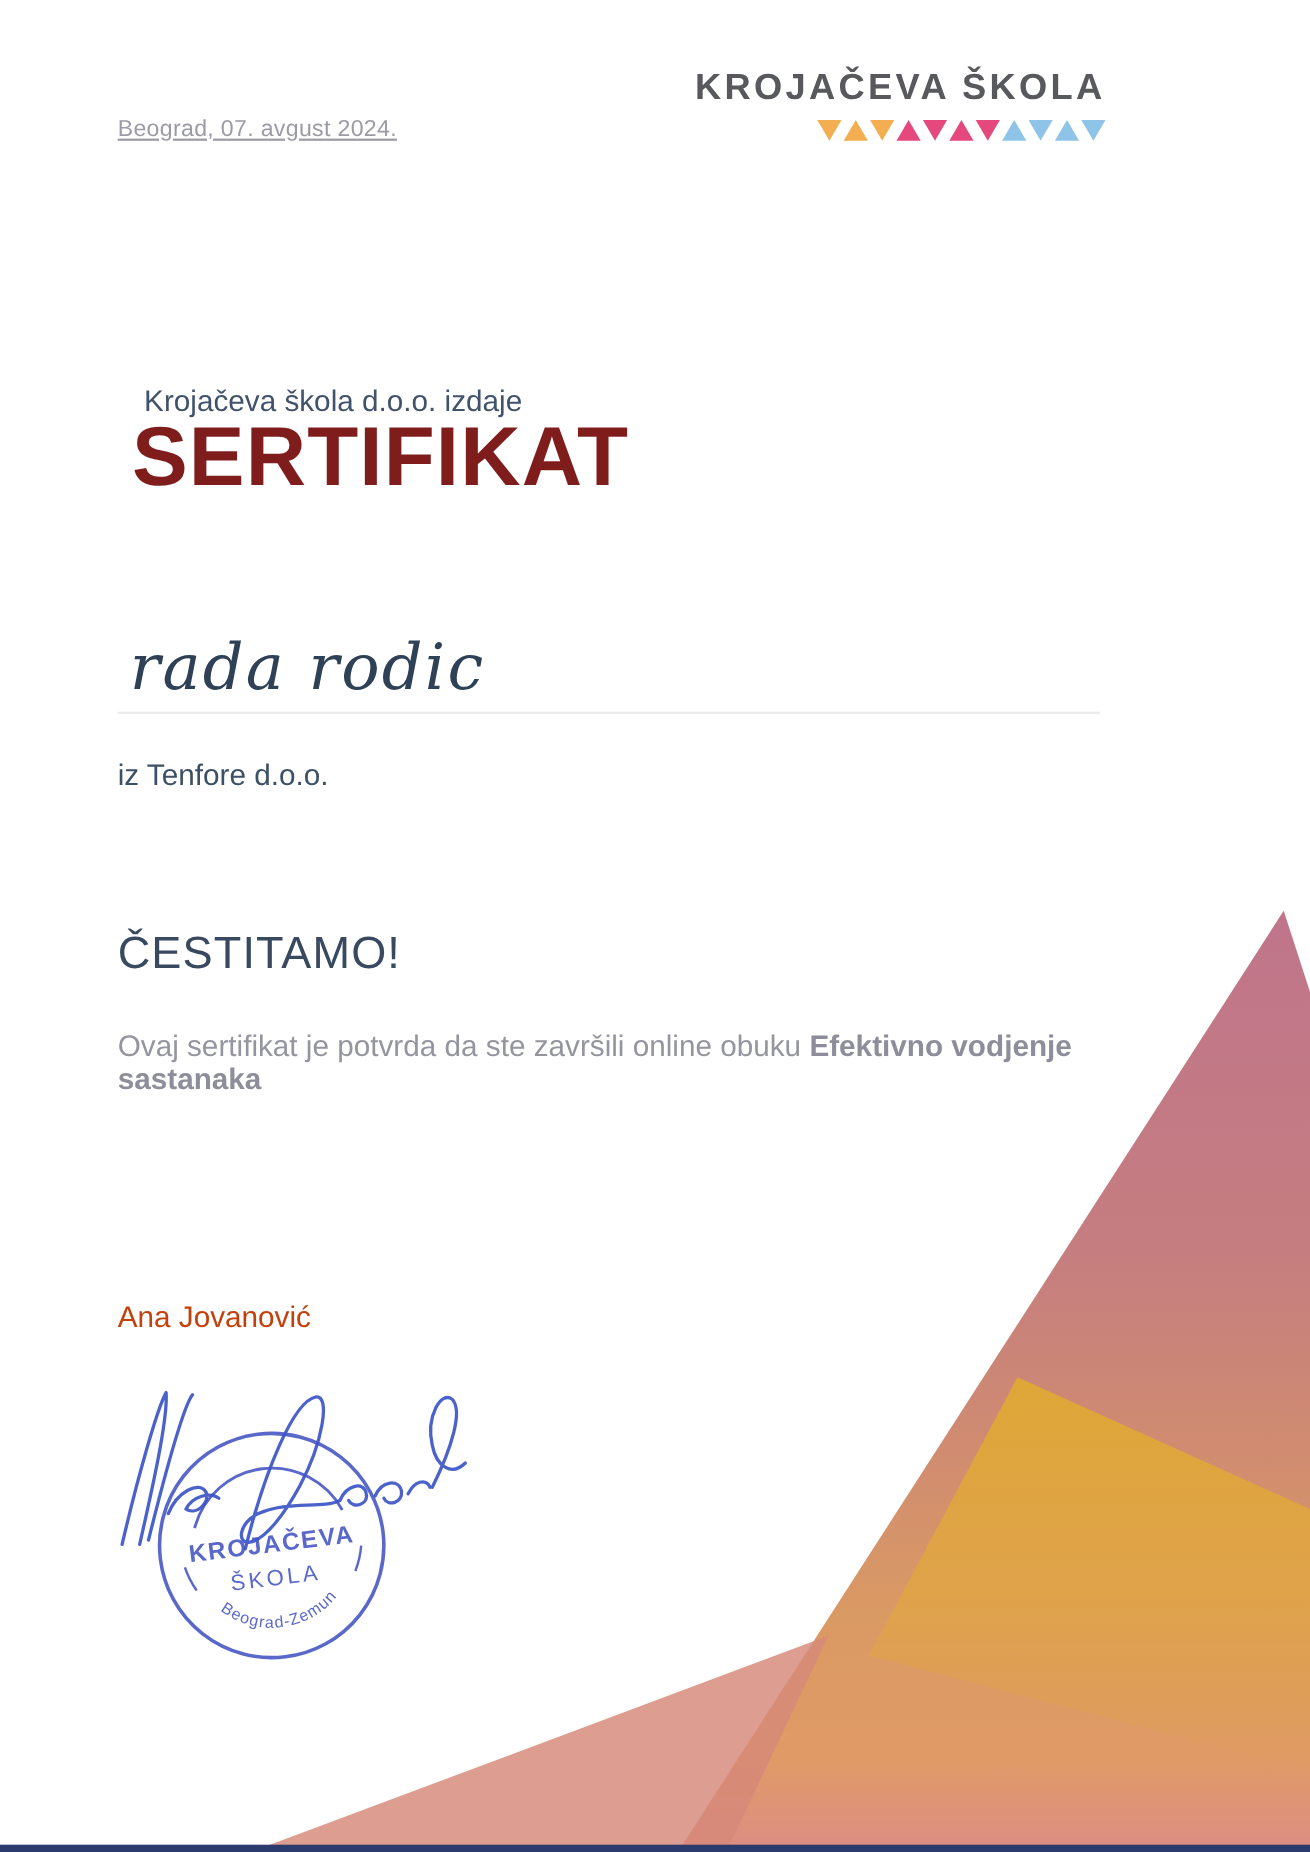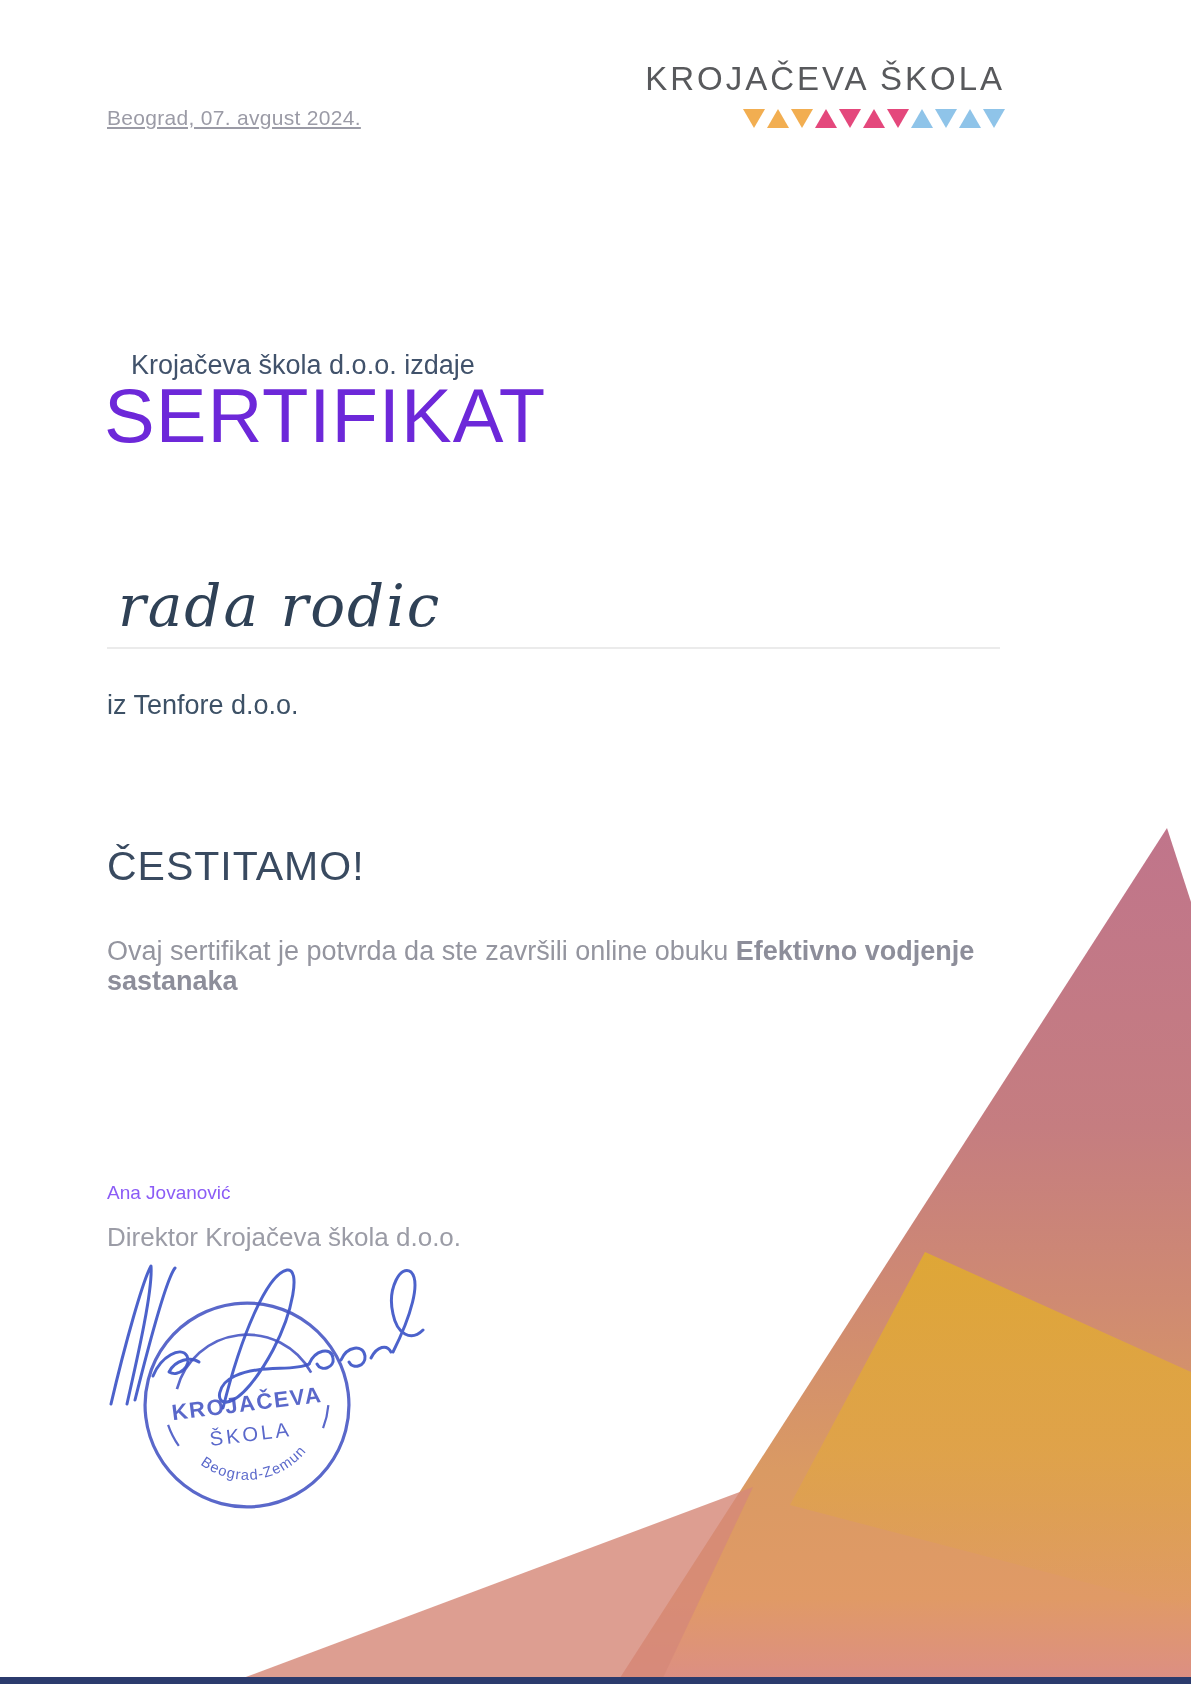--- a/index.html
+++ b/index.html
@@ -26,46 +26,46 @@
     clip-path:polygon(753px 0px,227px 197px,660px 197px);
     background:rgba(214,137,121,0.82);
   }
   .bottom-bar{bottom:0;height:7px;background:#2b3b6d;}
   
   .date-line{
     position:absolute;left:107px;top:106px;font-size:21px;color:#9b9ba6;letter-spacing:.3px;text-decoration:underline;
   }
   .logo{position:absolute;right:186px;top:60px;text-align:right;}
   .logo-text{
-    font-size:33px;color:#58595c;letter-spacing:3px;font-weight:400;white-space:nowrap;
+    font-size:33px;color:#58595c;letter-spacing:3px;font-weight:700;white-space:nowrap;
   }
   .tri-strip{display:flex;gap:2px;justify-content:flex-end;margin-top:11px;align-items:flex-start;}
   .tri{width:0;height:0;border-left:11px solid transparent;border-right:11px solid transparent;}
   
   .issuer-line{position:absolute;left:107px;top:350px;font-size:27px;color:#41526b;margin-left:24px;}
   .cert-title{
-    position:absolute;left:104px;top:372px;font-size:76px;font-weight:400;
-    color:#6d28d9;letter-spacing:1px;
+    position:absolute;left:120px;top:372px;font-size:76px;font-weight:700;
+    color:#7f1d1d;letter-spacing:1px;
   }
   .recipient-name{
     position:absolute;left:107px;top:572px;font-family:"DejaVu Serif",serif;
     font-style:italic;font-size:58px;color:#2f4156;letter-spacing:2px;margin-left:11px;
   }
   .name-underline{position:absolute;left:107px;top:647px;width:893px;height:2px;background:#ebebeb;}
   .company-line{
     position:absolute;left:107px;top:690px;font-size:27px;color:#3d5166;
   }
   .congrats{
     position:absolute;left:107px;top:843px;font-size:41px;color:#394a60;letter-spacing:1px;
   }
   .body-text{
     position:absolute;left:107px;top:936px;width:920px;font-size:27px;line-height:30px;color:#94959f;
   }
   .body-text b{color:#8d8e9a;}
-  .signer-name{position:absolute;left:107px;top:1182px;font-size:19px;color:#8b5cf6;}
+  .signer-name{position:absolute;left:107px;top:1182px;font-size:27px;color:#c2410c;}
   .signer-title{position:absolute;left:107px;top:1222px;font-size:26px;color:#9b9ca6;}
   
   .signature-svg{position:absolute;left:95px;top:1252px;}
   .stamp-svg{position:absolute;left:138px;top:1296px;transform:rotate(-7deg);opacity:.87;}
   .stamp-svg text{fill:#4252c3;font-family:"Liberation Sans",sans-serif;}
 </style>
 </head>
 <body>
 
 <div class="page">
@@ -100,21 +100,20 @@
   <div class="recipient-name">rada rodic</div>
   <div class="name-underline"></div>
   <div class="company-line">iz Tenfore d.o.o.</div>
 
   <div class="congrats">ČESTITAMO!</div>
   <div class="body-text">
     <span>Ovaj sertifikat je potvrda da ste završili online obuku </span><b>Efektivno vodjenje sastanaka</b>
   </div>
 
   <div class="signer-name">Ana Jovanović</div>
-  <div class="signer-title">Direktor Krojačeva škola d.o.o.</div>
 
   <svg class="signature-svg" width="330" height="170" viewBox="0 0 330 170">
     <g fill="none" stroke="#3d55c7" stroke-width="3" stroke-linecap="round" stroke-linejoin="round" opacity="0.92">
       <path d="M 16,152 C 30,92 48,28 56,14 C 58,40 40,116 32,152"></path>
       <path d="M 40,148 C 56,84 72,26 80,16"></path>
       <path d="M 58,124 C 66,104 86,94 92,104 C 97,113 84,126 74,120 C 80,108 96,104 104,110"></path>
       <path d="M 128,156 C 146,84 172,22 192,18 C 206,16 198,60 178,98 C 164,124 146,148 132,150 C 120,152 122,132 140,124 C 166,112 198,120 214,112"></path>
       <path d="M 214,112 C 220,98 236,94 238,106 C 240,116 226,120 222,112"></path>
       <path d="M 246,108 C 252,94 268,92 270,104 C 271,114 258,118 254,110"></path>
       <path d="M 276,106 C 282,94 292,92 296,100"></path>

